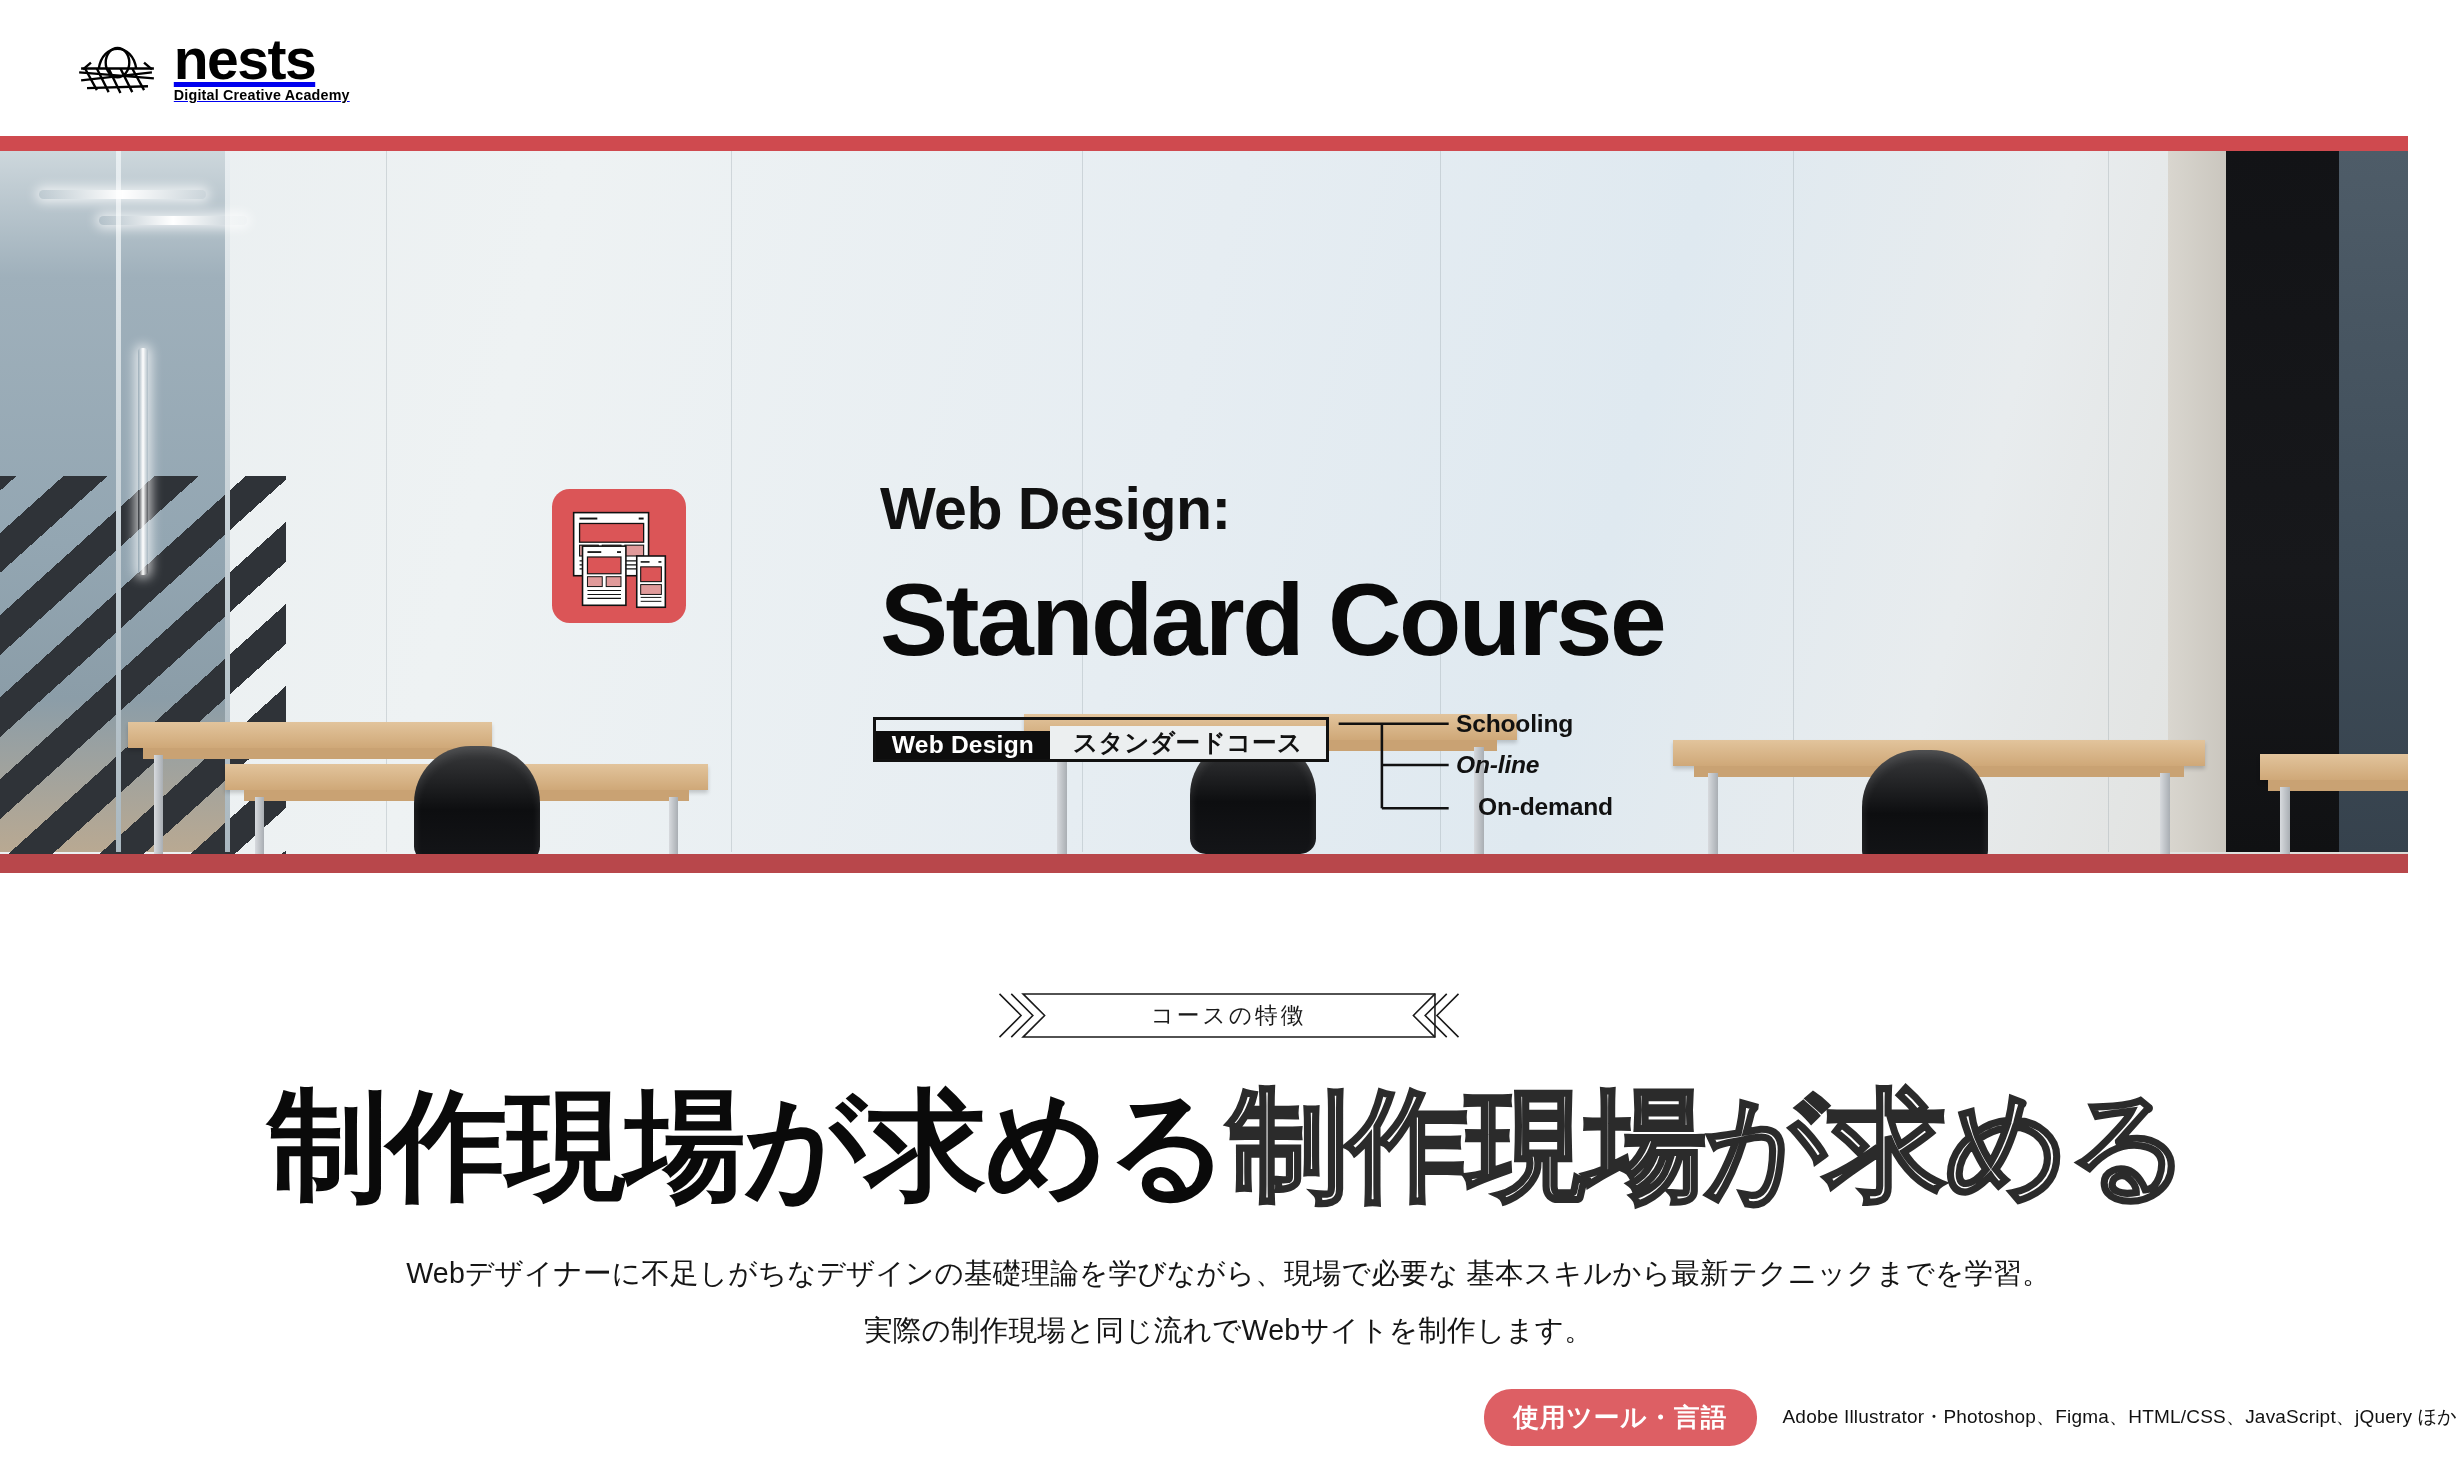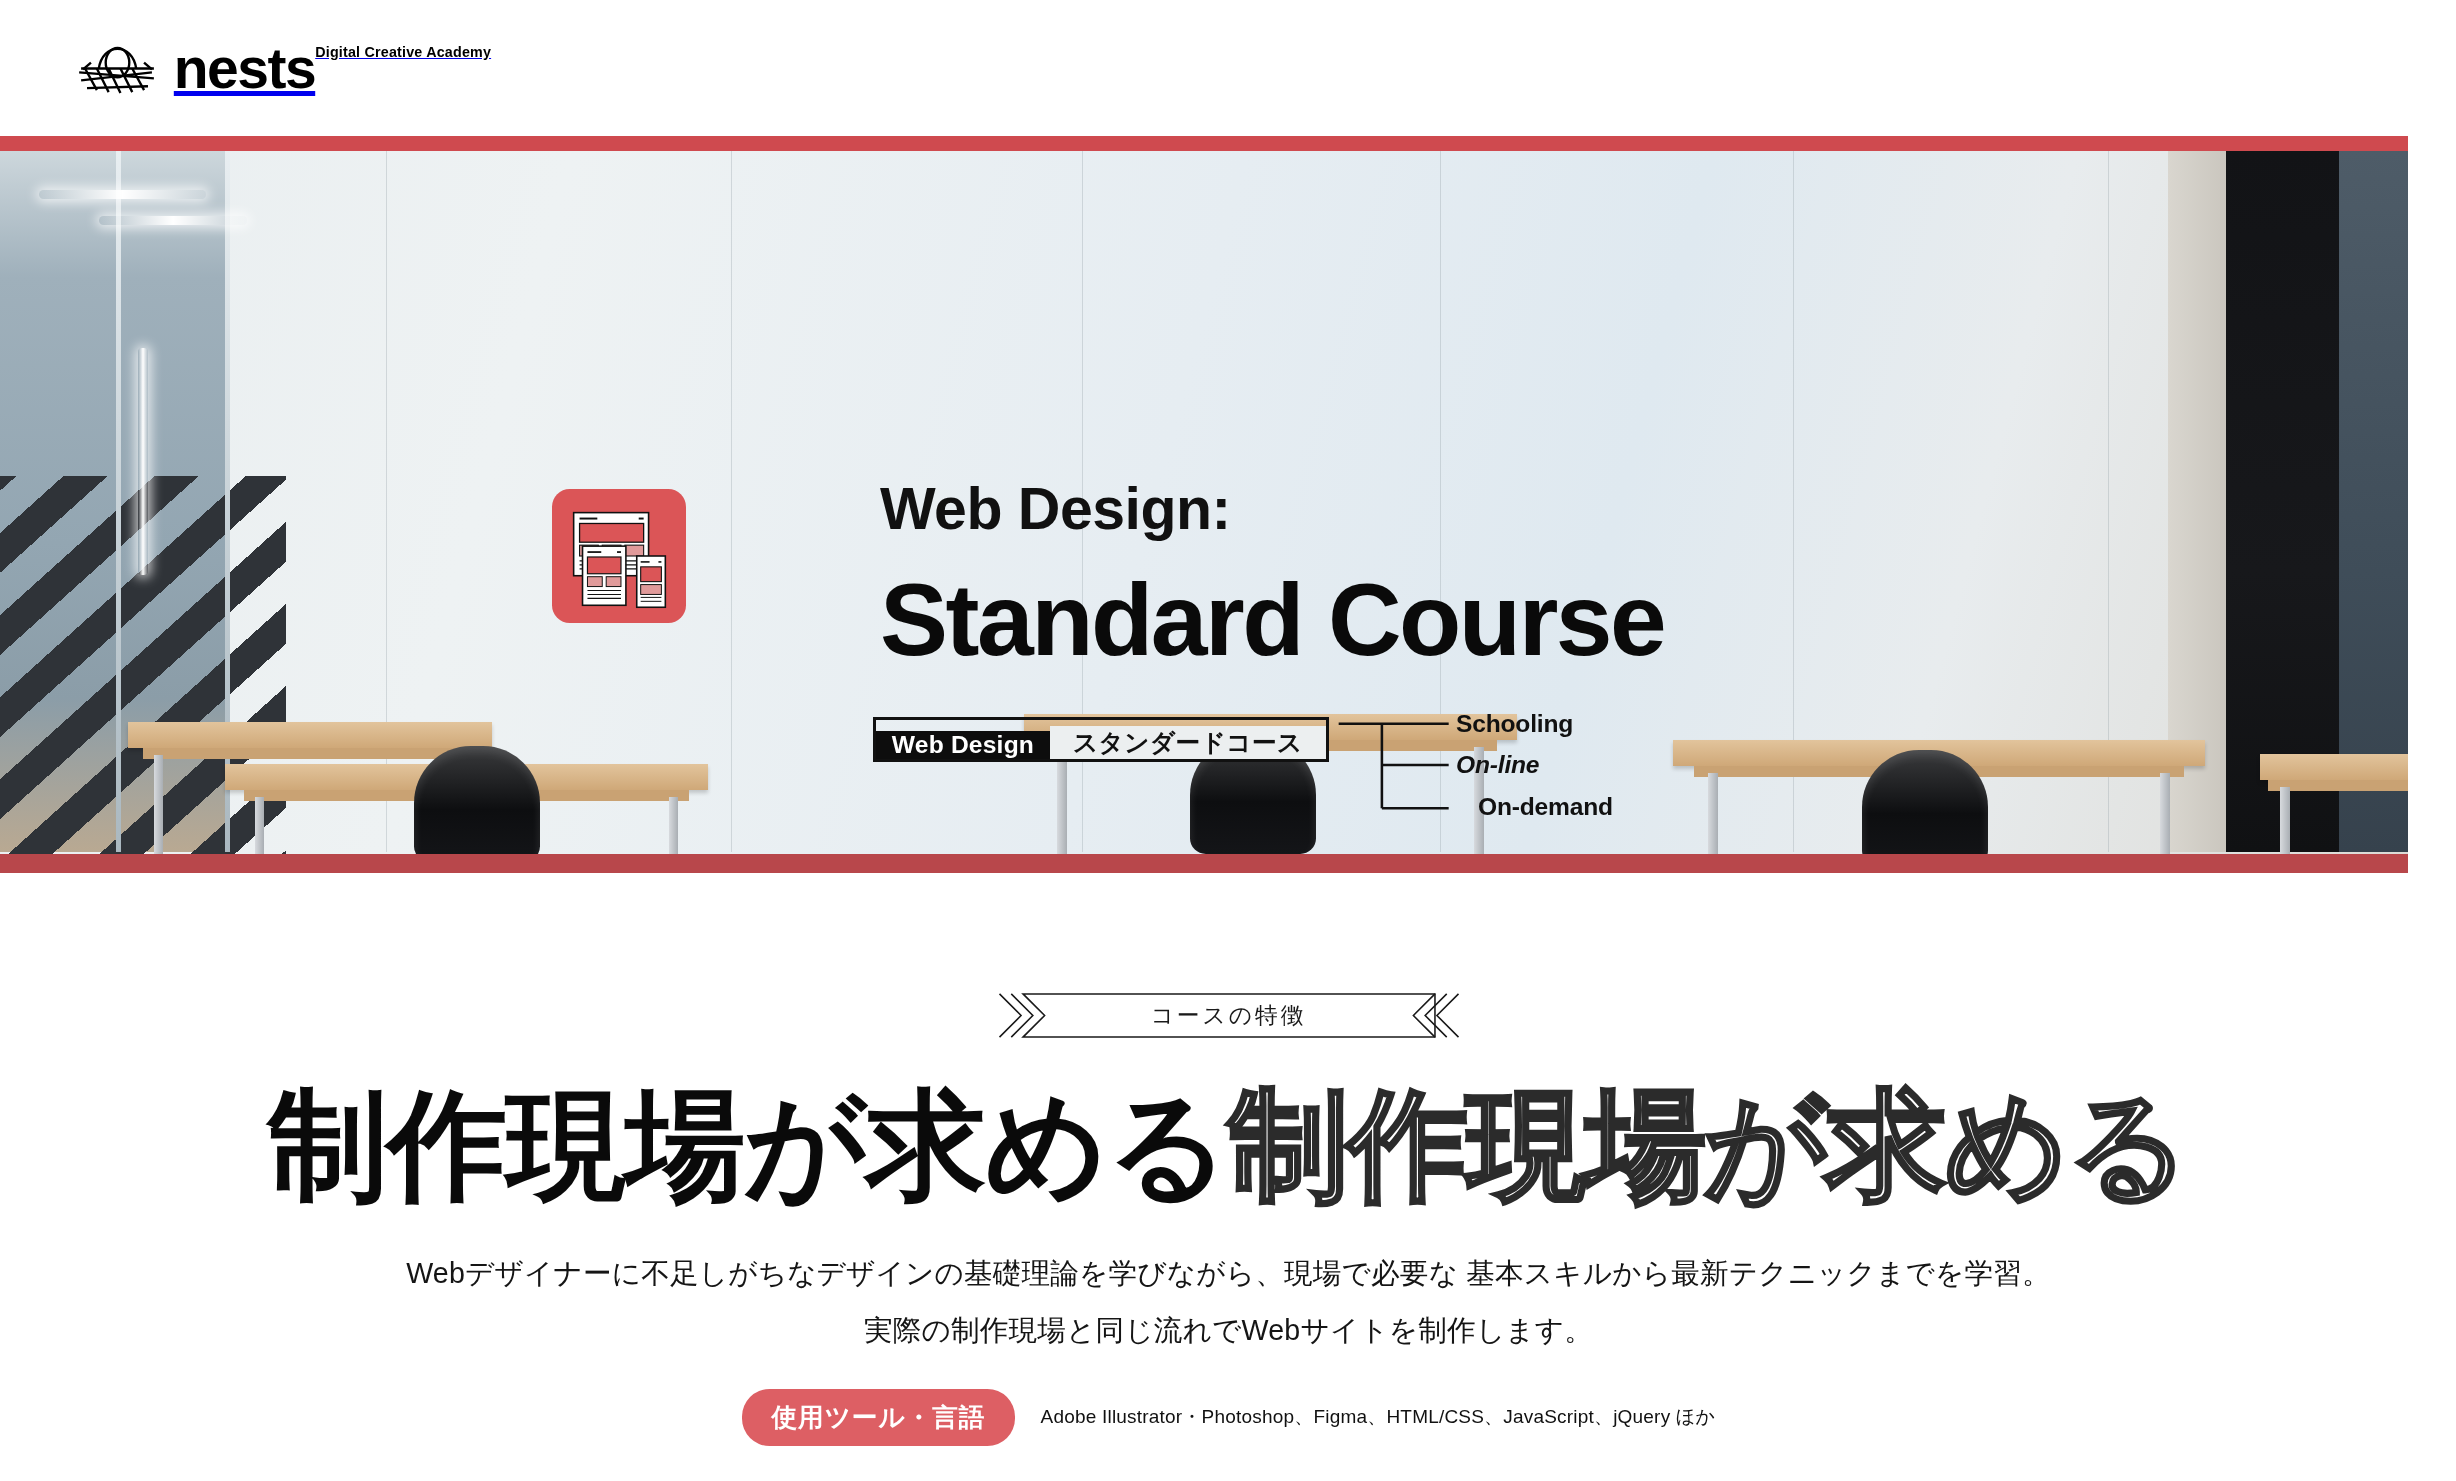--- a/index.html
+++ b/index.html
@@ -12,21 +12,21 @@
   }
 
   
   .site-header{
     position:absolute; left:0; top:0; width:2457px; height:136px;
     background:#ffffff;
     display:flex; align-items:center;
   }
   .logo-block{ display:flex; align-items:center; margin-left:75px; gap:13.8px; }
   .logo-mark{ width:85px; height:59px; flex:none; }
-  .logo-text-wrap{ display:flex; flex-direction:row; align-items:flex-start; }
+  .logo-text-wrap{ display:flex; flex-direction:column; align-items:flex-start; }
   .logo-word{
     font-size:57px; font-weight:bold; letter-spacing:-1.5px;
     line-height:0.92; color:#000;
   }
   .logo-sub{
     font-size:14.3px; font-weight:bold; letter-spacing:0.2px;
     color:#000; margin-top:2px;
   }
 
   
@@ -163,21 +163,21 @@
   }
 
   .lead{
     position:absolute; left:0; top:372px; width:2457px;
     text-align:center; color:#151515;
     font-size:28.6px; line-height:2.0; letter-spacing:0.2px;
   }
 
   .tools-row{
     position:absolute; left:0; top:516px; width:2457px;
-    display:flex; align-items:center; justify-content:center; gap:25.6px;
+    display:flex; align-items:center; justify-content:flex-end; gap:25.6px;
   }
   .tools-pill{
     background:#dd5f64; color:#fff;
     border-radius:27.6px; padding:10.8px 29.6px;
     font-size:25.6px; font-weight:bold; letter-spacing:1px;
   }
   .tools-text{
     color:#111; font-size:19px; letter-spacing:0.2px;
   }
 </style>

